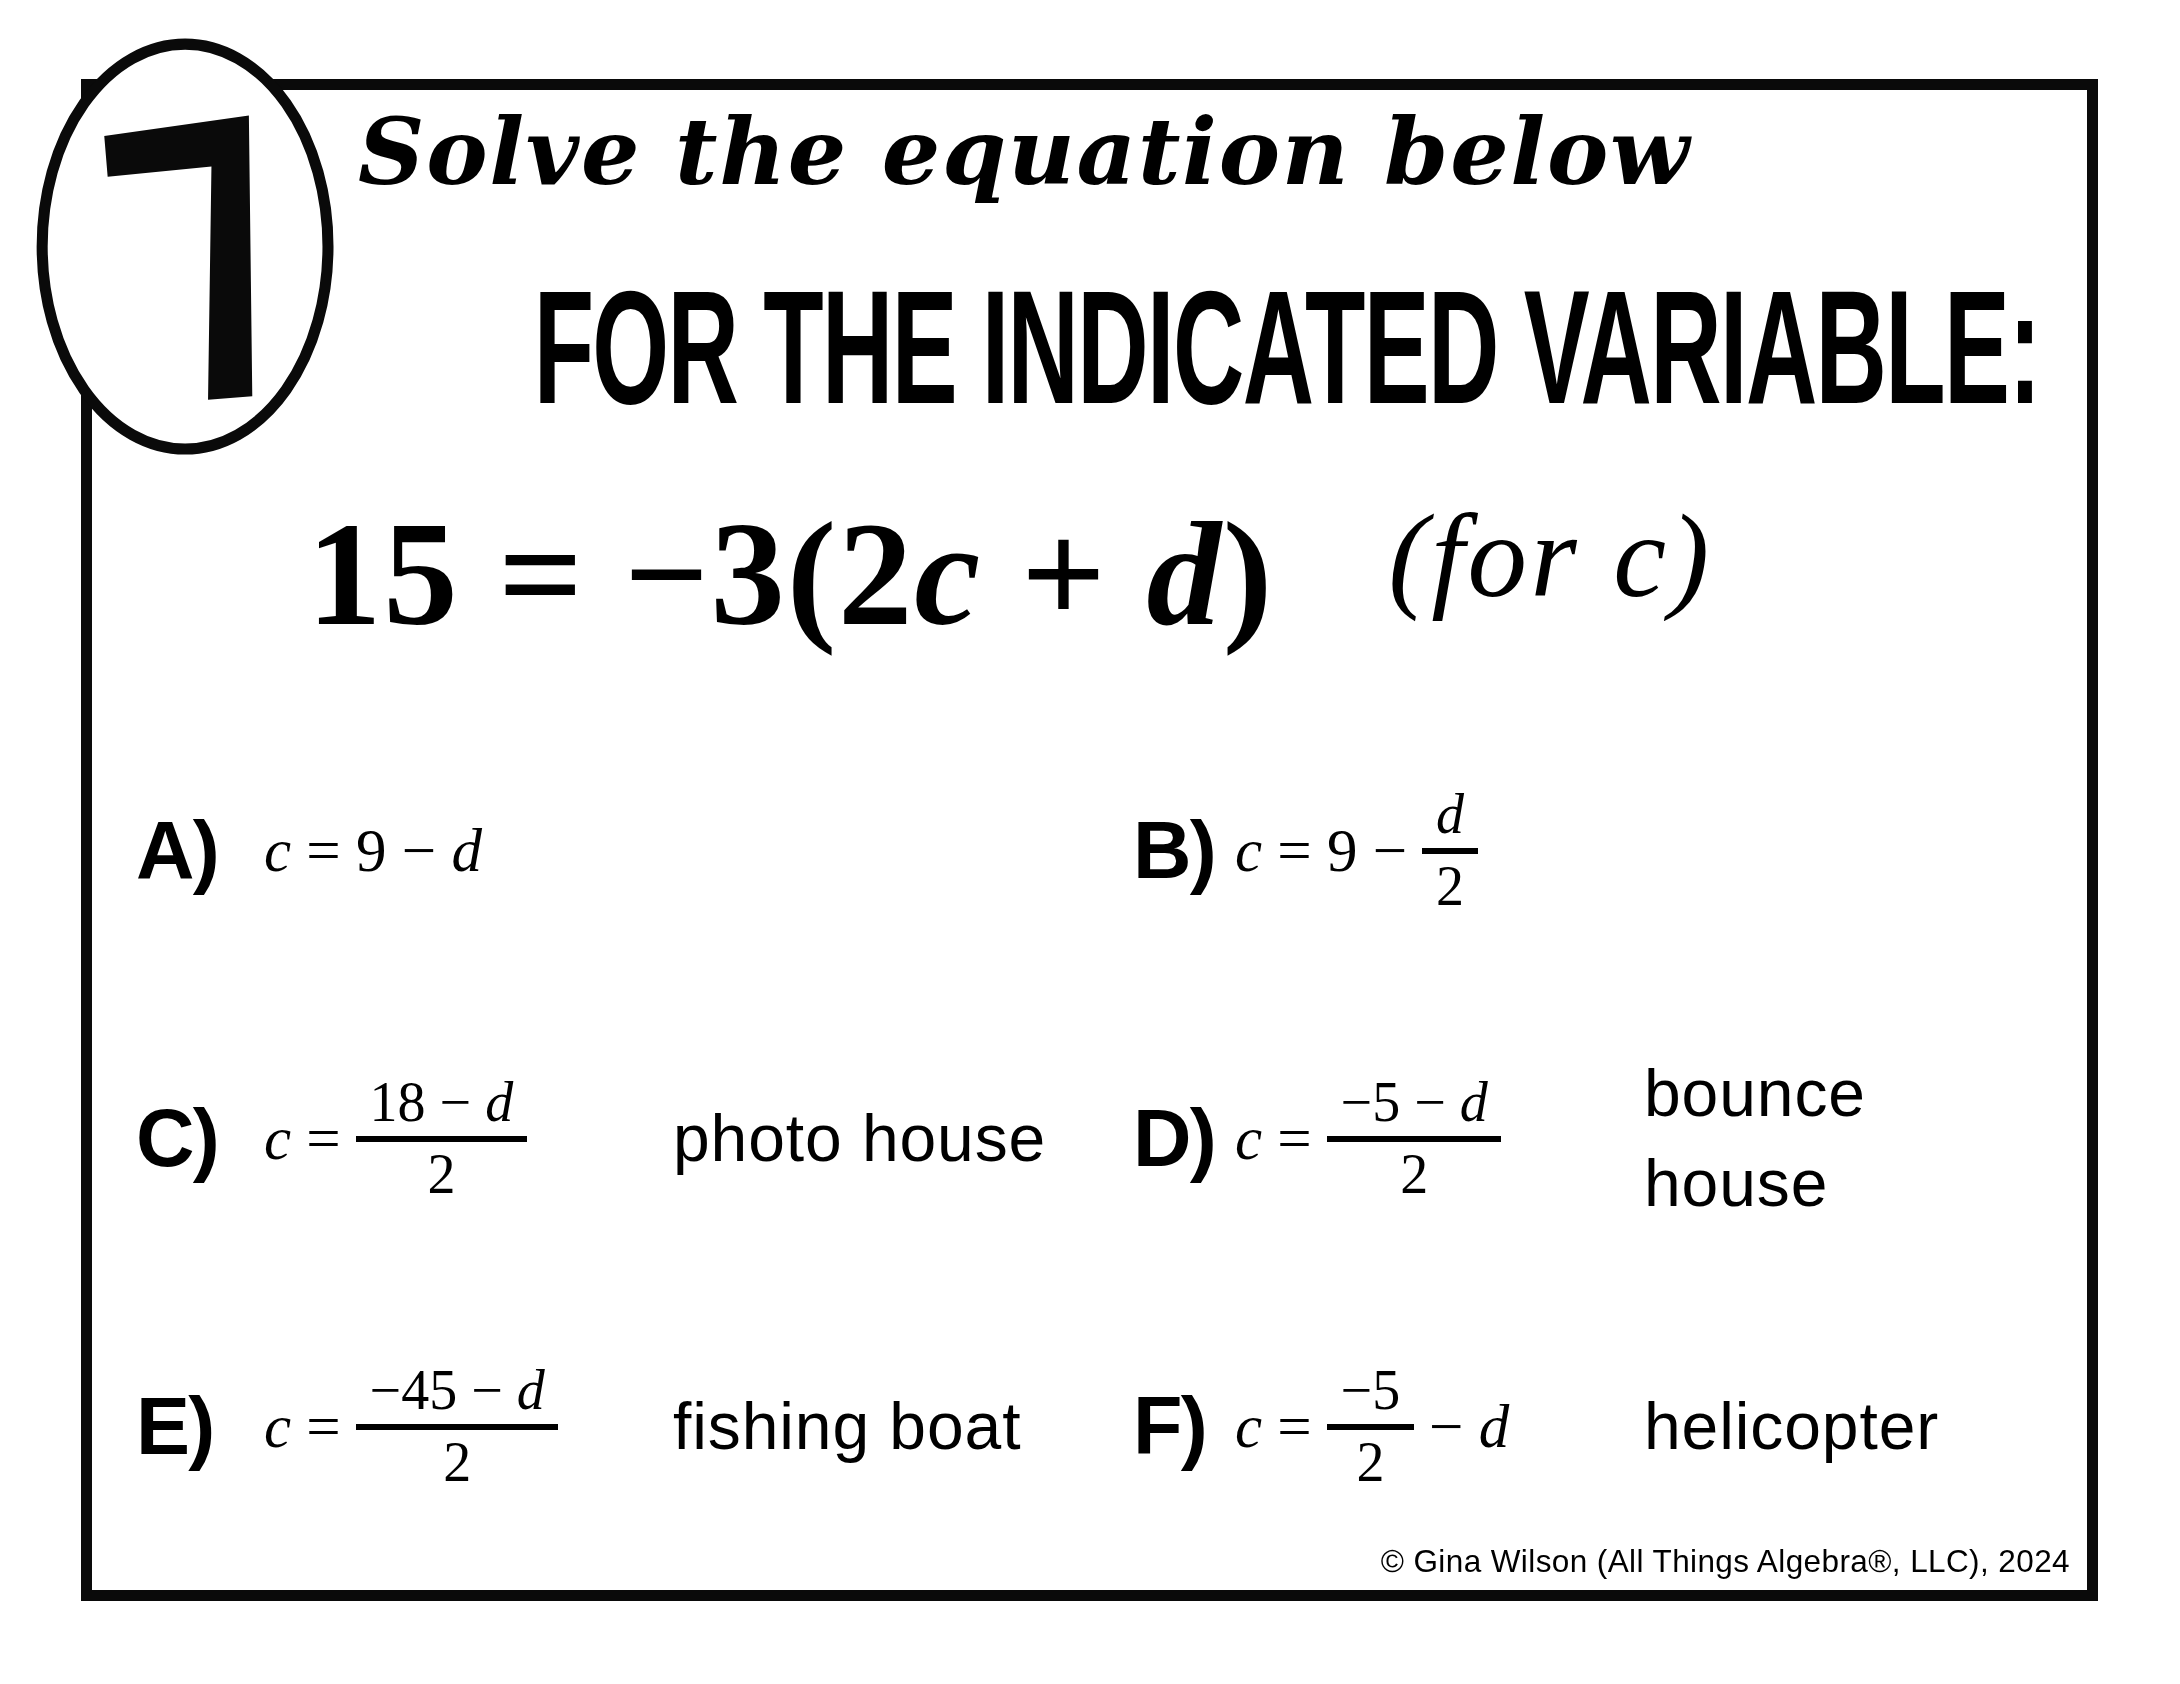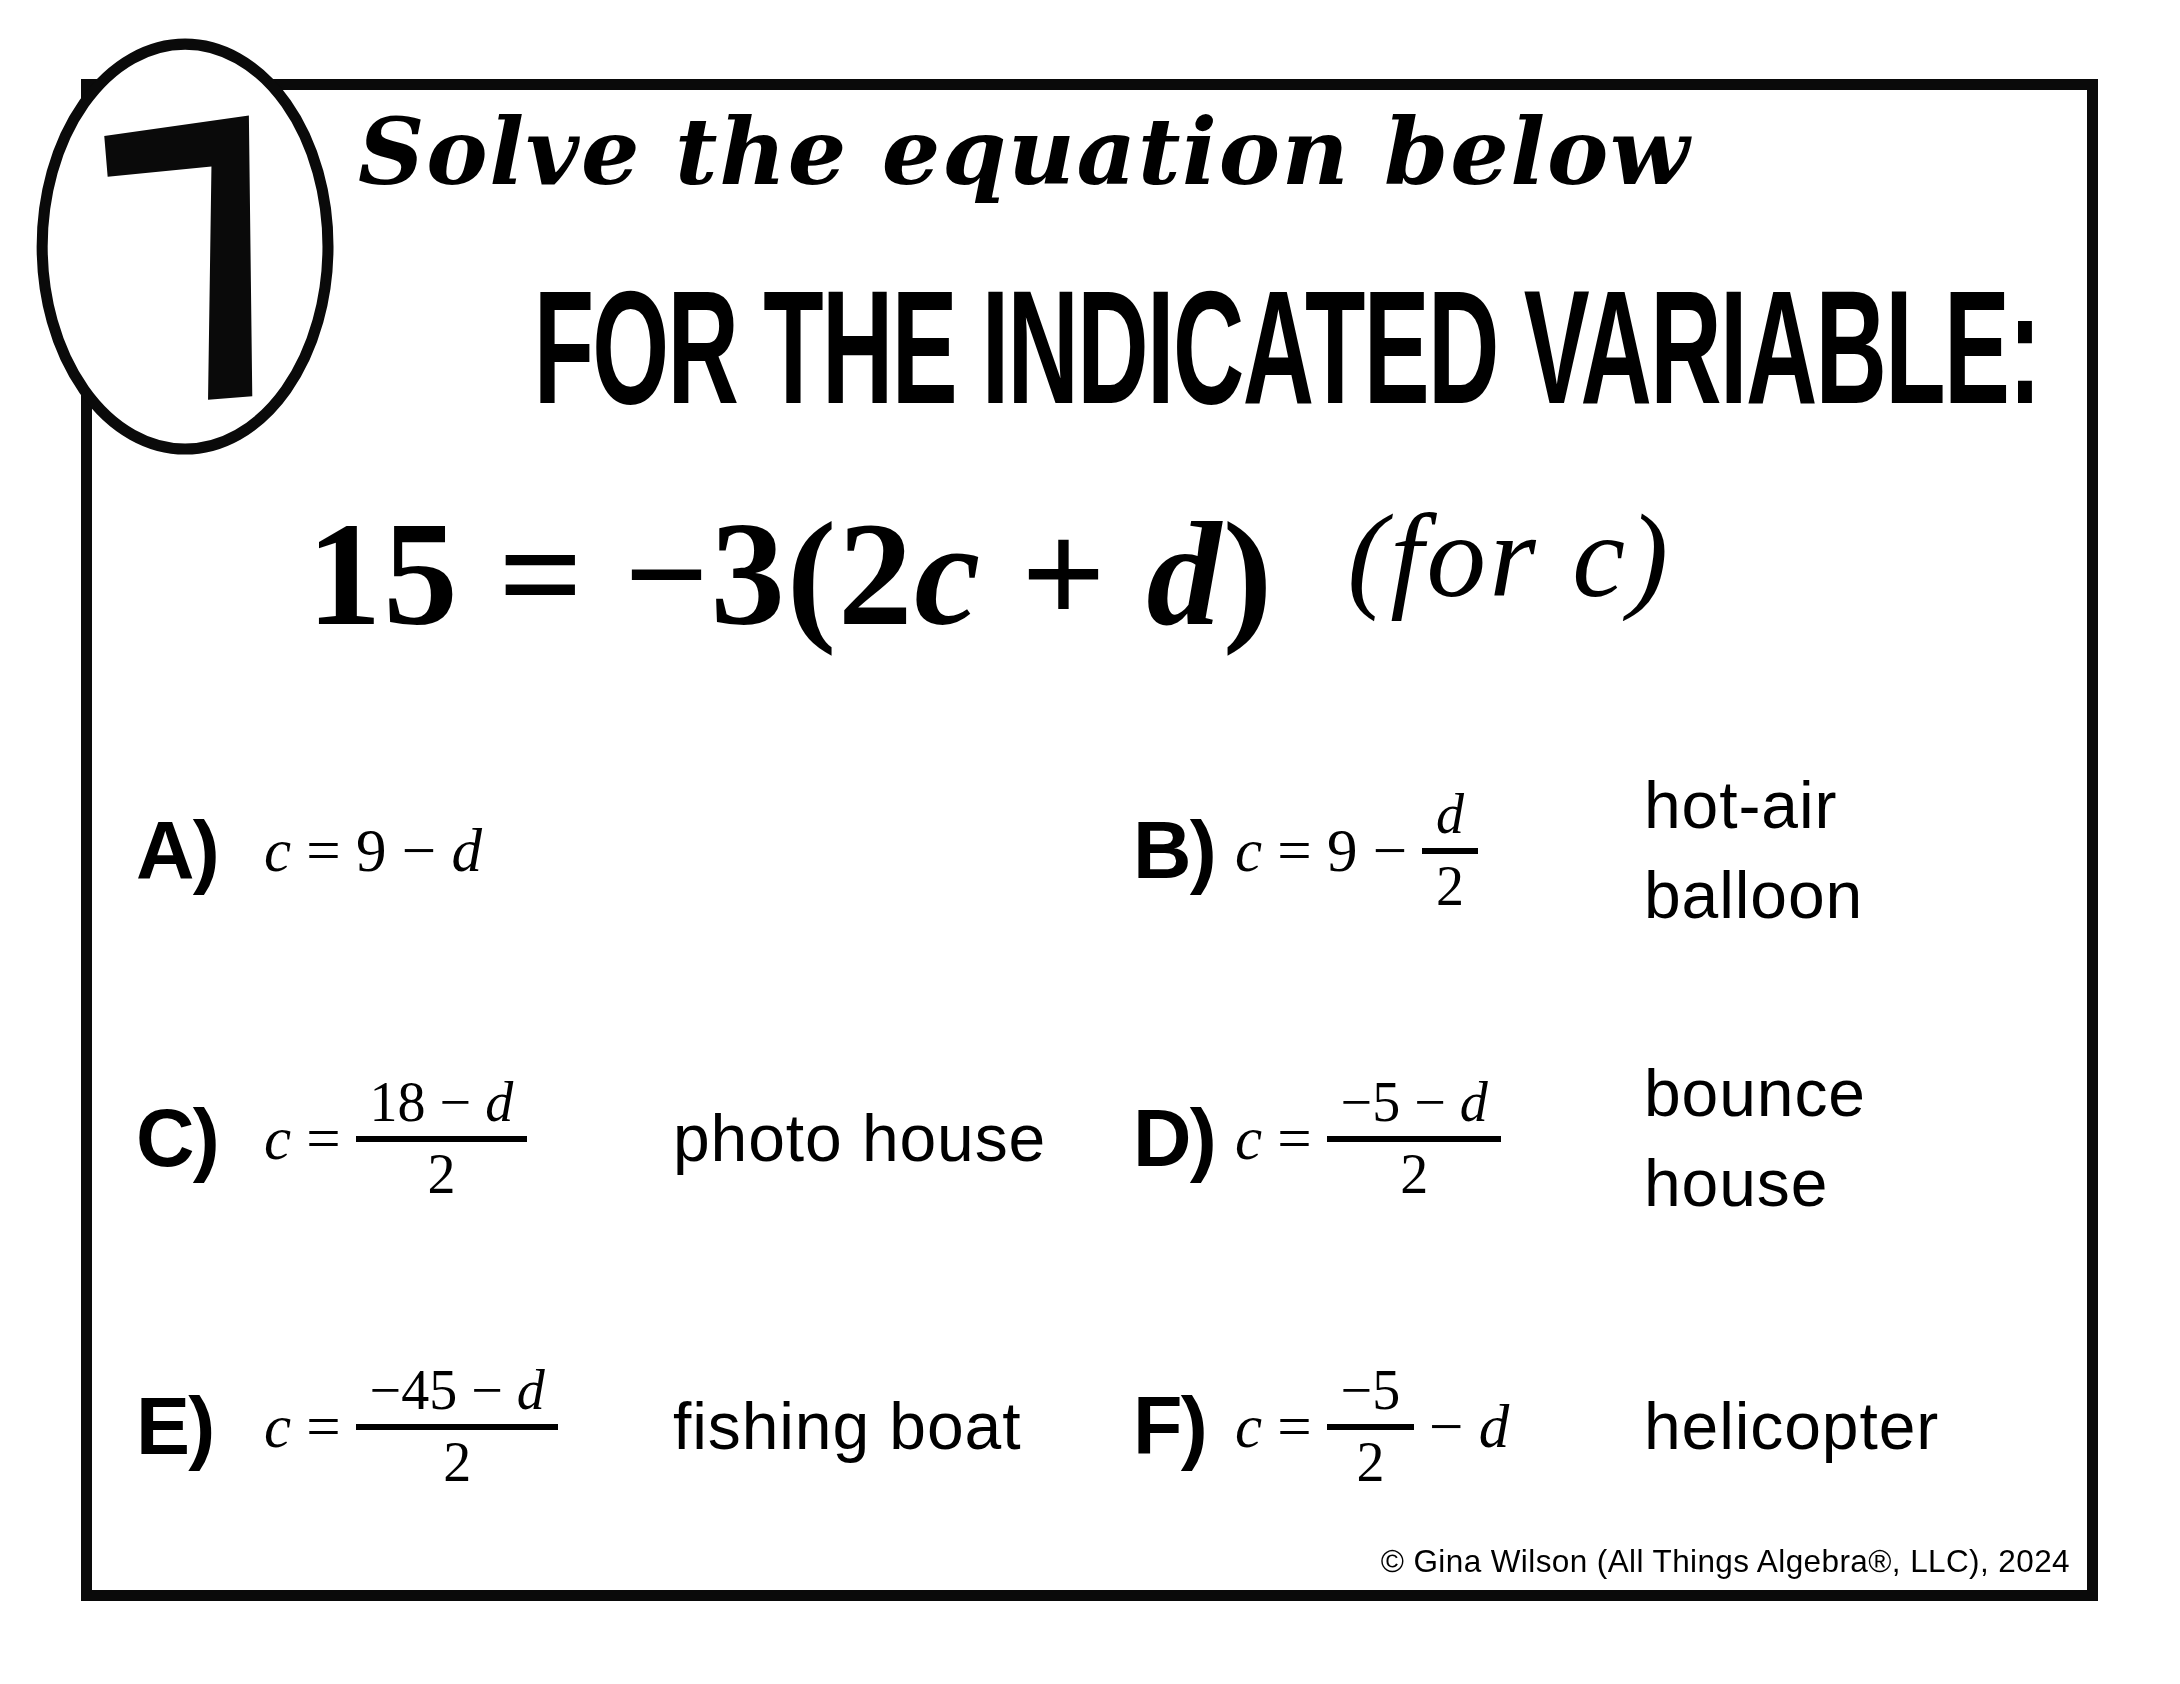--- a/index.html
+++ b/index.html
@@ -33,21 +33,21 @@
     position:absolute;left:307px;top:488px;height:221px;
     display:flex;align-items:flex-start;white-space:pre;
   }
   .main-eq{
     font-family:"Liberation Serif",serif;font-weight:bold;font-size:149px;
     letter-spacing:1.7px;
   }
   .main-eq .mvar{font-style:italic;}
   .for-note{
     font-family:"Liberation Serif",serif;font-style:italic;font-size:119px;
-    margin-left:73px;letter-spacing:3.4px;
+    margin-left:114px;letter-spacing:3.4px;
   }
   
   .option{
     position:absolute;height:239px;display:flex;align-items:center;
   }
   .opt-letter{
     font-weight:bold;font-size:81px;width:128px;flex:0 0 auto;letter-spacing:-1.7px;
   }
   .opt-eq{
     width:409px;flex:0 0 auto;display:flex;align-items:center;white-space:pre;
@@ -95,21 +95,20 @@
 </div>
 
 <div class="option col-left row-1">
   <span class="opt-letter">A)</span>
   <span class="opt-eq"><span class="mvar">c</span><span> = 9 − </span><span class="mvar">d</span></span>
 </div>
 
 <div class="option col-right row-1">
   <span class="opt-letter" style="width:102px;">B)</span>
   <span class="opt-eq"><span class="mvar">c</span><span> = 9 − </span><span class="frac"><span class="num"><span class="mvar">d</span></span><span class="den">2</span></span></span>
-  <span class="opt-label narrow">hot-air balloon</span>
 </div>
 
 <div class="option col-left row-2">
   <span class="opt-letter">C)</span>
   <span class="opt-eq"><span class="mvar">c</span><span> = </span><span class="frac"><span class="num"><span>18 − </span><span class="mvar">d</span></span><span class="den">2</span></span></span>
   <span class="opt-label">photo house</span>
 </div>
 
 <div class="option col-right row-2">
   <span class="opt-letter" style="width:102px;">D)</span>

